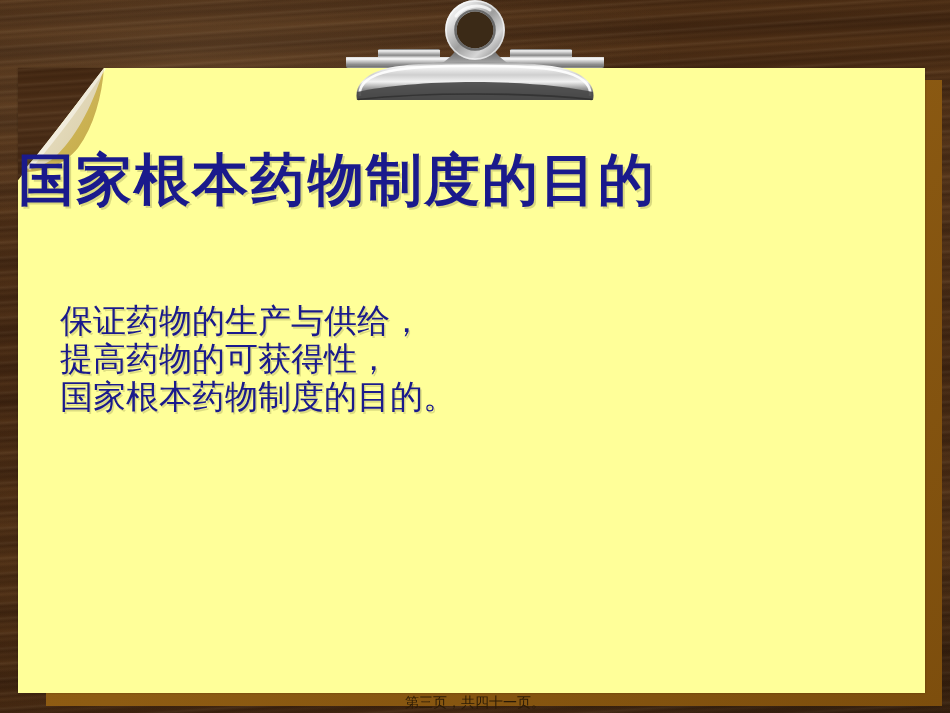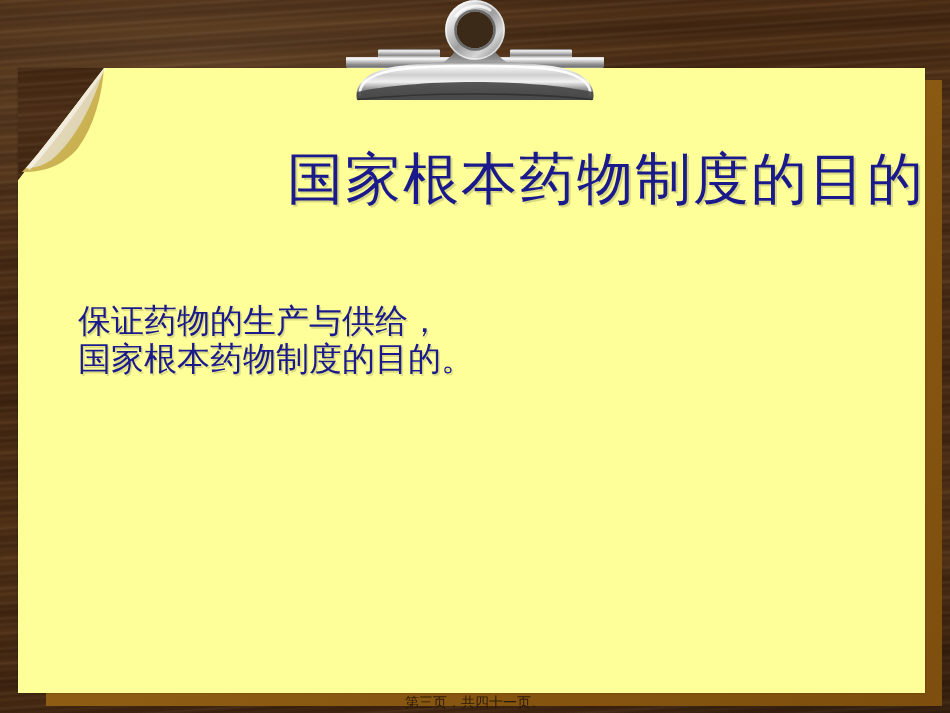--- a/index.html
+++ b/index.html
@@ -139,34 +139,34 @@
     height: 106px;
     pointer-events: none;
   }
 
   
   .title {
     position: absolute;
     left: 18px;
     top: 146px;
     width: 907px;
-    text-align: right;
+    text-align: left;
     color: #1a1a8c;
     font-size: 56px;
     line-height: 66px;
     letter-spacing: 2px;
-    font-weight: normal;
+    font-weight: bold;
     white-space: nowrap;
     text-shadow: 2px 2px 0 rgba(120,120,60,0.28);
   }
 
   
   .body-text {
     position: absolute;
-    left: 78px;
+    left: 60px;
     top: 302px;
     width: 800px;
     color: #1a1a8c;
     font-size: 33px;
     line-height: 38px;
     letter-spacing: 0px;
     text-shadow: 1.5px 1.5px 0 rgba(120,120,60,0.25);
   }
   .body-text .line {
     display: block;
@@ -259,18 +259,19 @@
       <path d="M 30 96 C 28 84, 40 75, 60 71 C 94 64, 196 64, 230 71 C 250 75, 262 84, 260 96" fill="none" stroke="#ffffff" stroke-width="2.6" opacity="0.9"></path>
       <path d="M 27 92 C 54 86, 96 82, 145 82 C 194 82, 236 86, 263 92 L 263 100 L 27 100 Z" fill="#4a4a4a" opacity="0.92"></path>
       <path d="M 28 99.5 C 60 96, 100 94, 145 94 C 190 94, 230 96, 262 99.5" fill="none" stroke="#2e2e2e" stroke-width="1.6" opacity="0.8"></path>
     </g>
   </svg>
 
   <div class="title">国家根本药物制度的目的</div>
 
   <div class="body-text">
     <span class="line">保证药物的生产与供给，</span>
+    <span class="line">提高药物的可获得性，</span>
     <span class="line">国家根本药物制度的目的。</span>
   </div>
 
   <div class="footer">第三页，共四十一页。</div>
 
 </div>
 
 </body></html>

